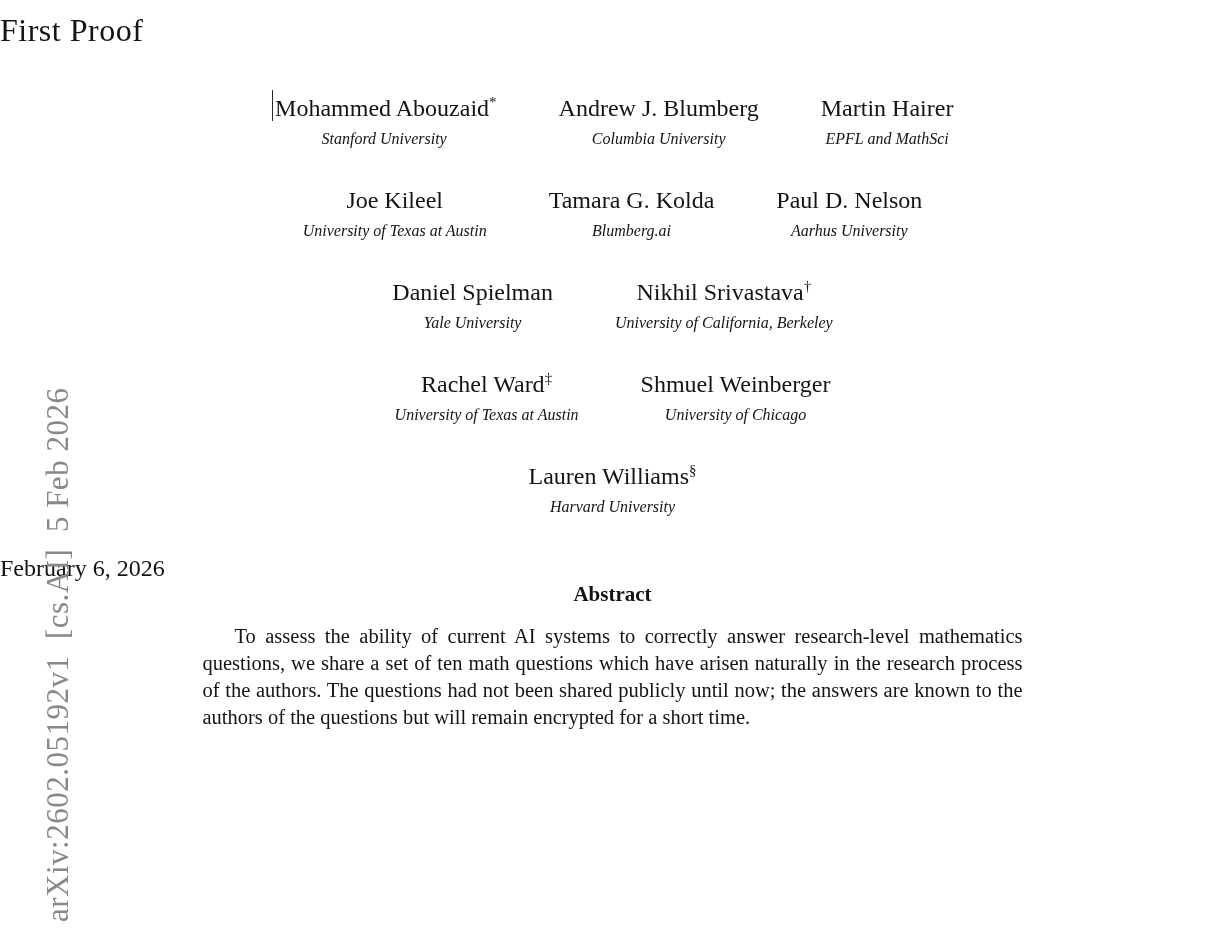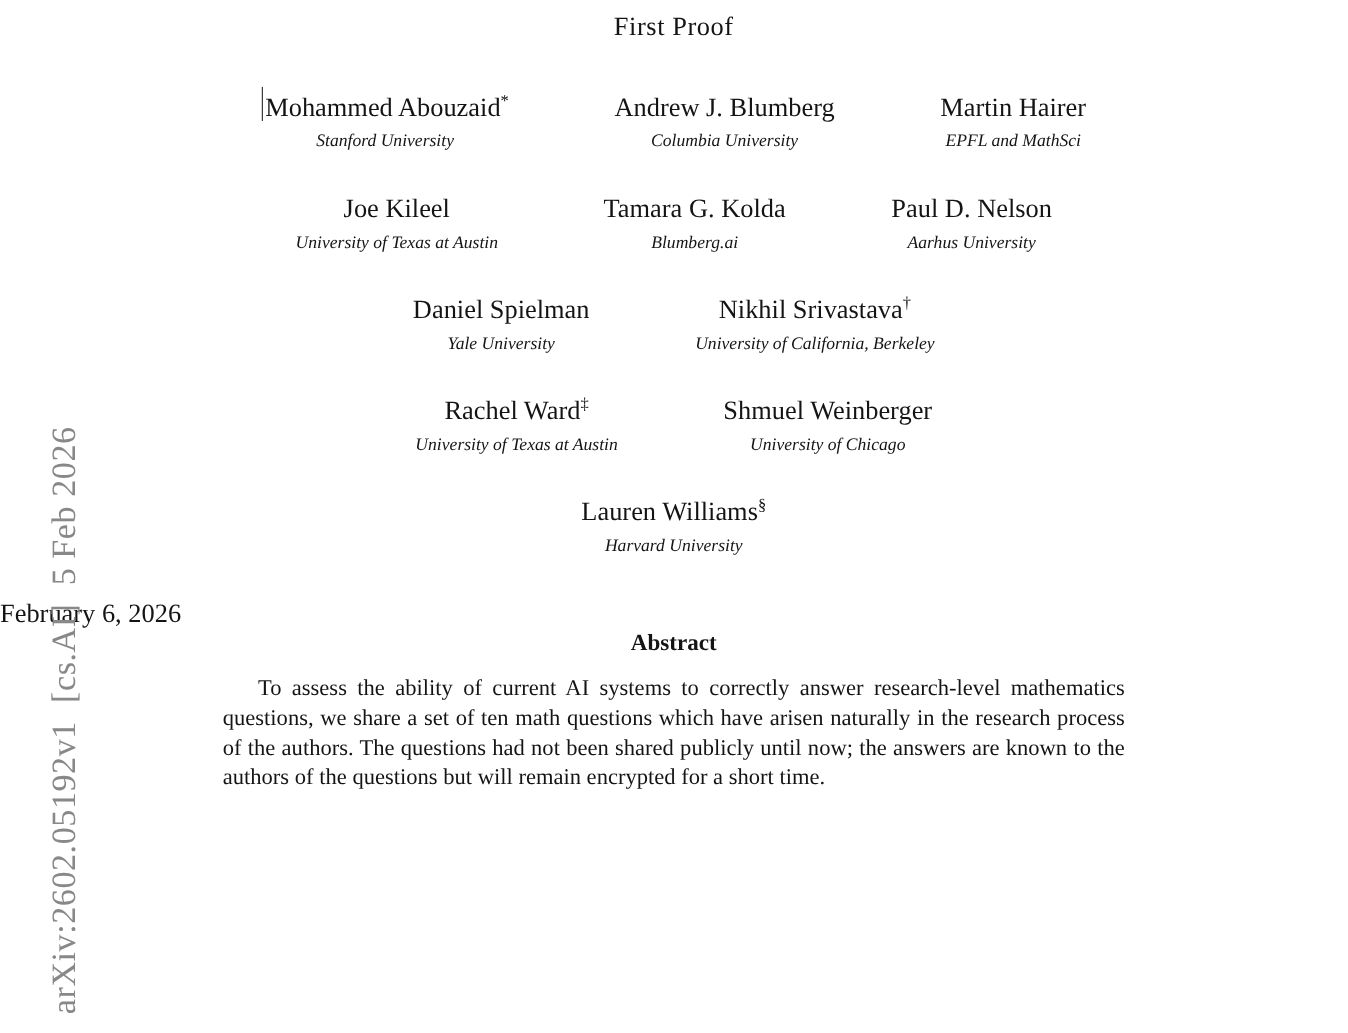--- a/index.html
+++ b/index.html
@@ -6,33 +6,32 @@
   .page {
     position: relative;
     width: 1225px;
     height: 939px;
     background: #ffffff;
     overflow: hidden;
     font-family: "Liberation Serif", "DejaVu Serif", serif;
     color: #141414;
   }
   .title {
-    text-align: center;
-    font-size: 24px;
+    font-size: 32px;
     font-weight: 400;
     margin: 0;
     padding-top: 12px;
     letter-spacing: 0.5px;
   }
   .authors { margin-top: 38px; }
   .author-row {
     display: flex;
     justify-content: center;
     align-items: flex-start;
-    gap: 96px;
+    gap: 62px;
     margin-bottom: 24px;
   }
   .author-block { text-align: center; }
   .author-name {
     font-size: 24px;
     line-height: 30px;
     white-space: nowrap;
   }
   .author-name sup { font-size: 15px; }
   .author-affil {

